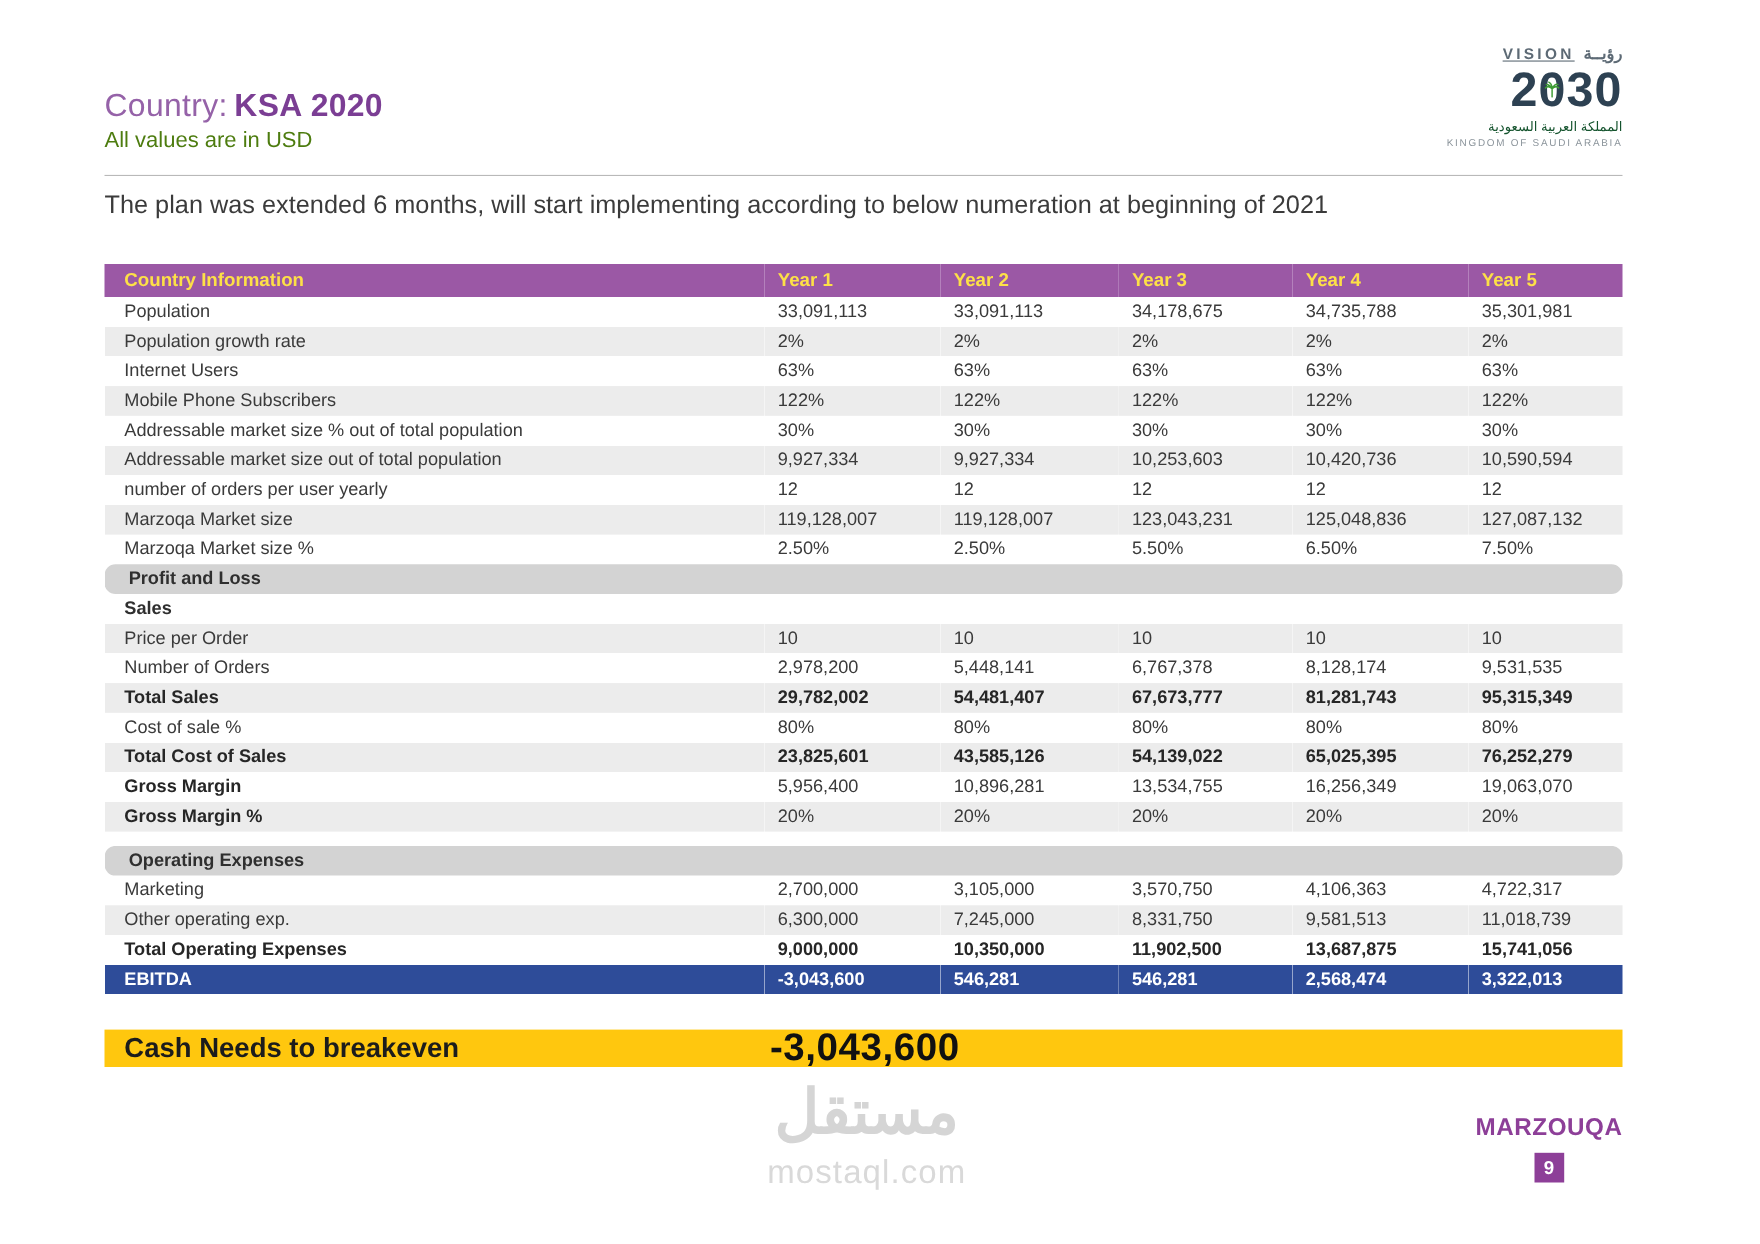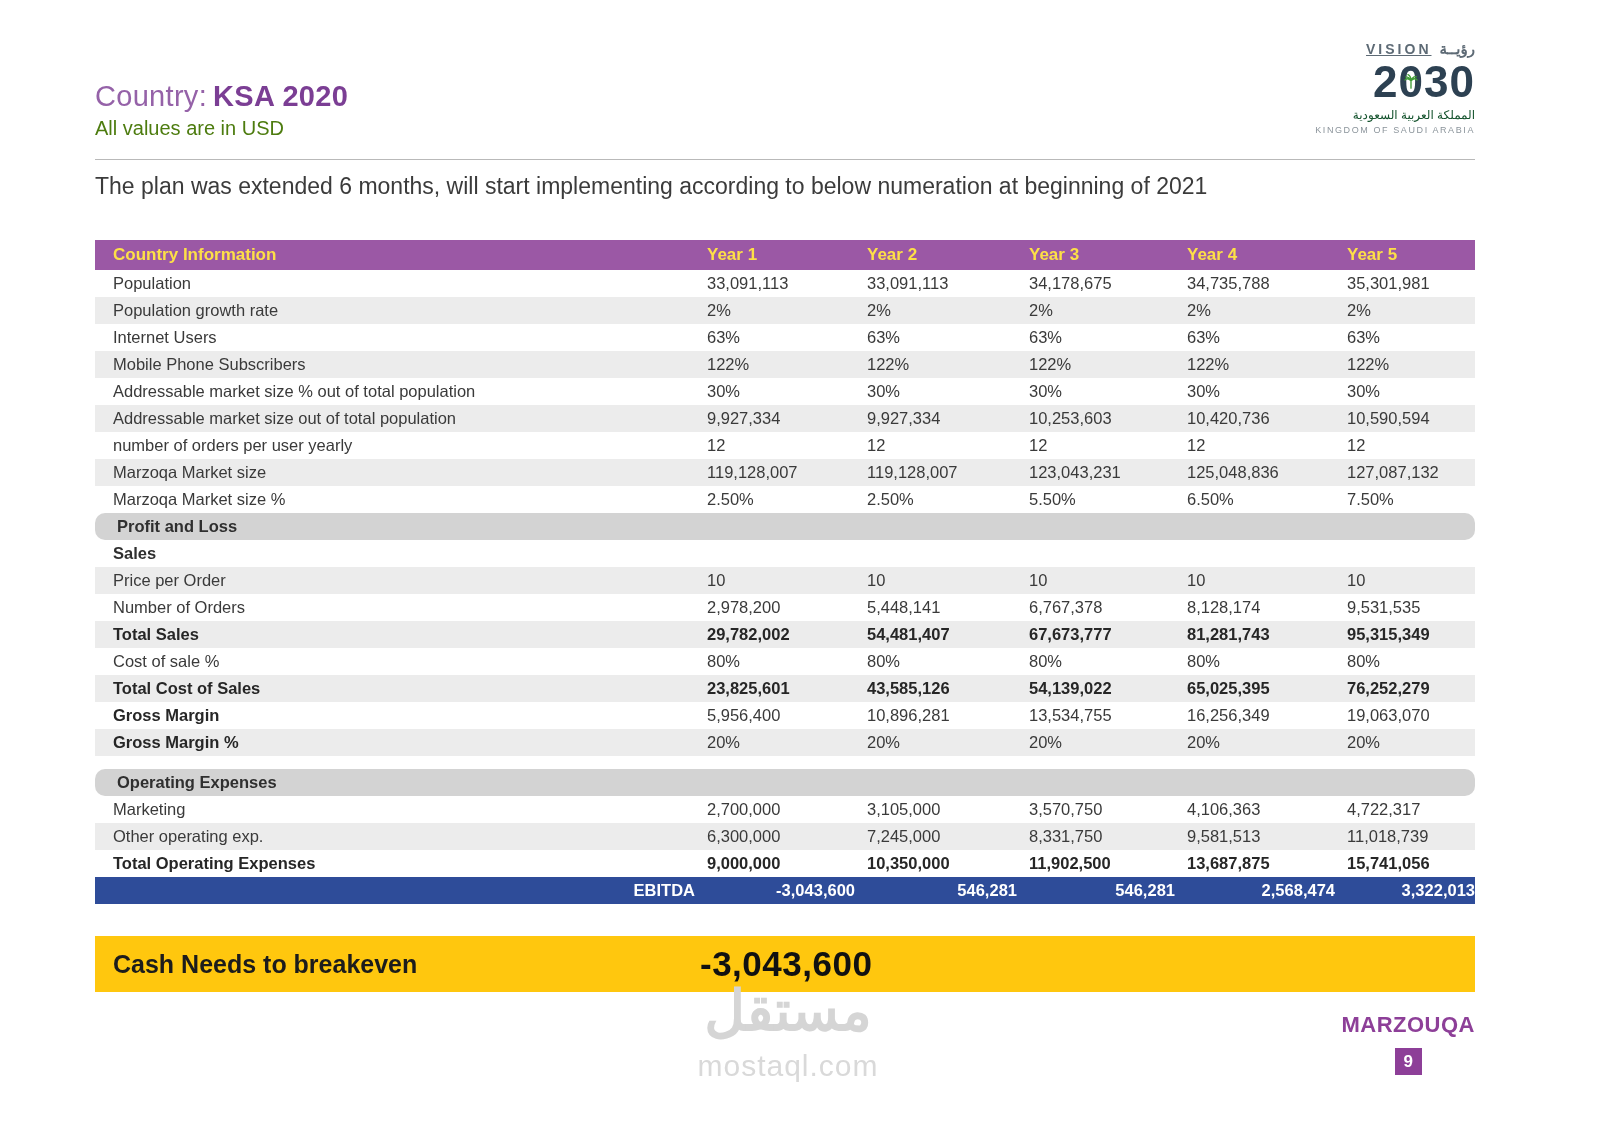--- a/index.html
+++ b/index.html
@@ -44,27 +44,27 @@
     background: var(--accent, #9B58A5); color: #fde047; font-weight: 700;
     text-align: left; height: 30px; padding: 0 0 0 12px; font-size: 17px;
   }
   .datatable th:first-child { padding-left: 18px; }
   .datatable td { height: 27px; padding: 0 0 0 12px; overflow: hidden; white-space: nowrap; }
   .cell-label { padding-left: 18px !important; }
   tr.shaded { background: var(--stripe, #ECECEC); }
   .row-section td { background: var(--section, #D3D3D3); font-weight: 600; padding-left: 22px !important; height: 27px; color: #2f2f2f; border-radius: 10px; }
   .row-subheader td { font-weight: 700; padding-left: 18px !important; color: #2f2f2f; }
   .row-spacer td { height: 13px; }
-  .row-ebitda { background: var(--ebitda, #2E4C99); text-align: right; }
+  .row-ebitda { background: var(--ebitda, #2E4C99); }
   .row-ebitda td { color: #ffffff; font-weight: 600; }
   .bold { font-weight: 700; color: #262626; }
 
   
   .banner {
-    position: absolute; left: 95px; top: 936px; width: 1380px; height: 56px;
+    position: absolute; left: 95px; top: 936px; width: 1380px; height: 34px;
     background: var(--banner, #FFC70E); display: flex; align-items: center;
   }
   .banner-label { font-size: 25px; font-weight: 800; color: #1c1c1c; padding-left: 18px; }
   .banner-value { position: absolute; left: 605px; font-size: 35px; font-weight: 800; color: #111; letter-spacing: .5px; }
 
   
   .footer { position: absolute; right: 125px; top: 1012px; display: flex; align-items: center; gap: 10px; flex-direction: column; }
   .brand { color: var(--brand, #8D3F98); font-weight: 800; font-size: 22px; letter-spacing: .5px; }
   .pagebox { width: 27px; height: 27px; background: var(--brand, #8D3F98); color: #fff; font-weight: 700; font-size: 17px; display: flex; align-items: center; justify-content: center; }
   .watermark { position: absolute; left: 788px; top: 983px; transform: translateX(-50%); text-align: center; color: #d5d5d5; }

